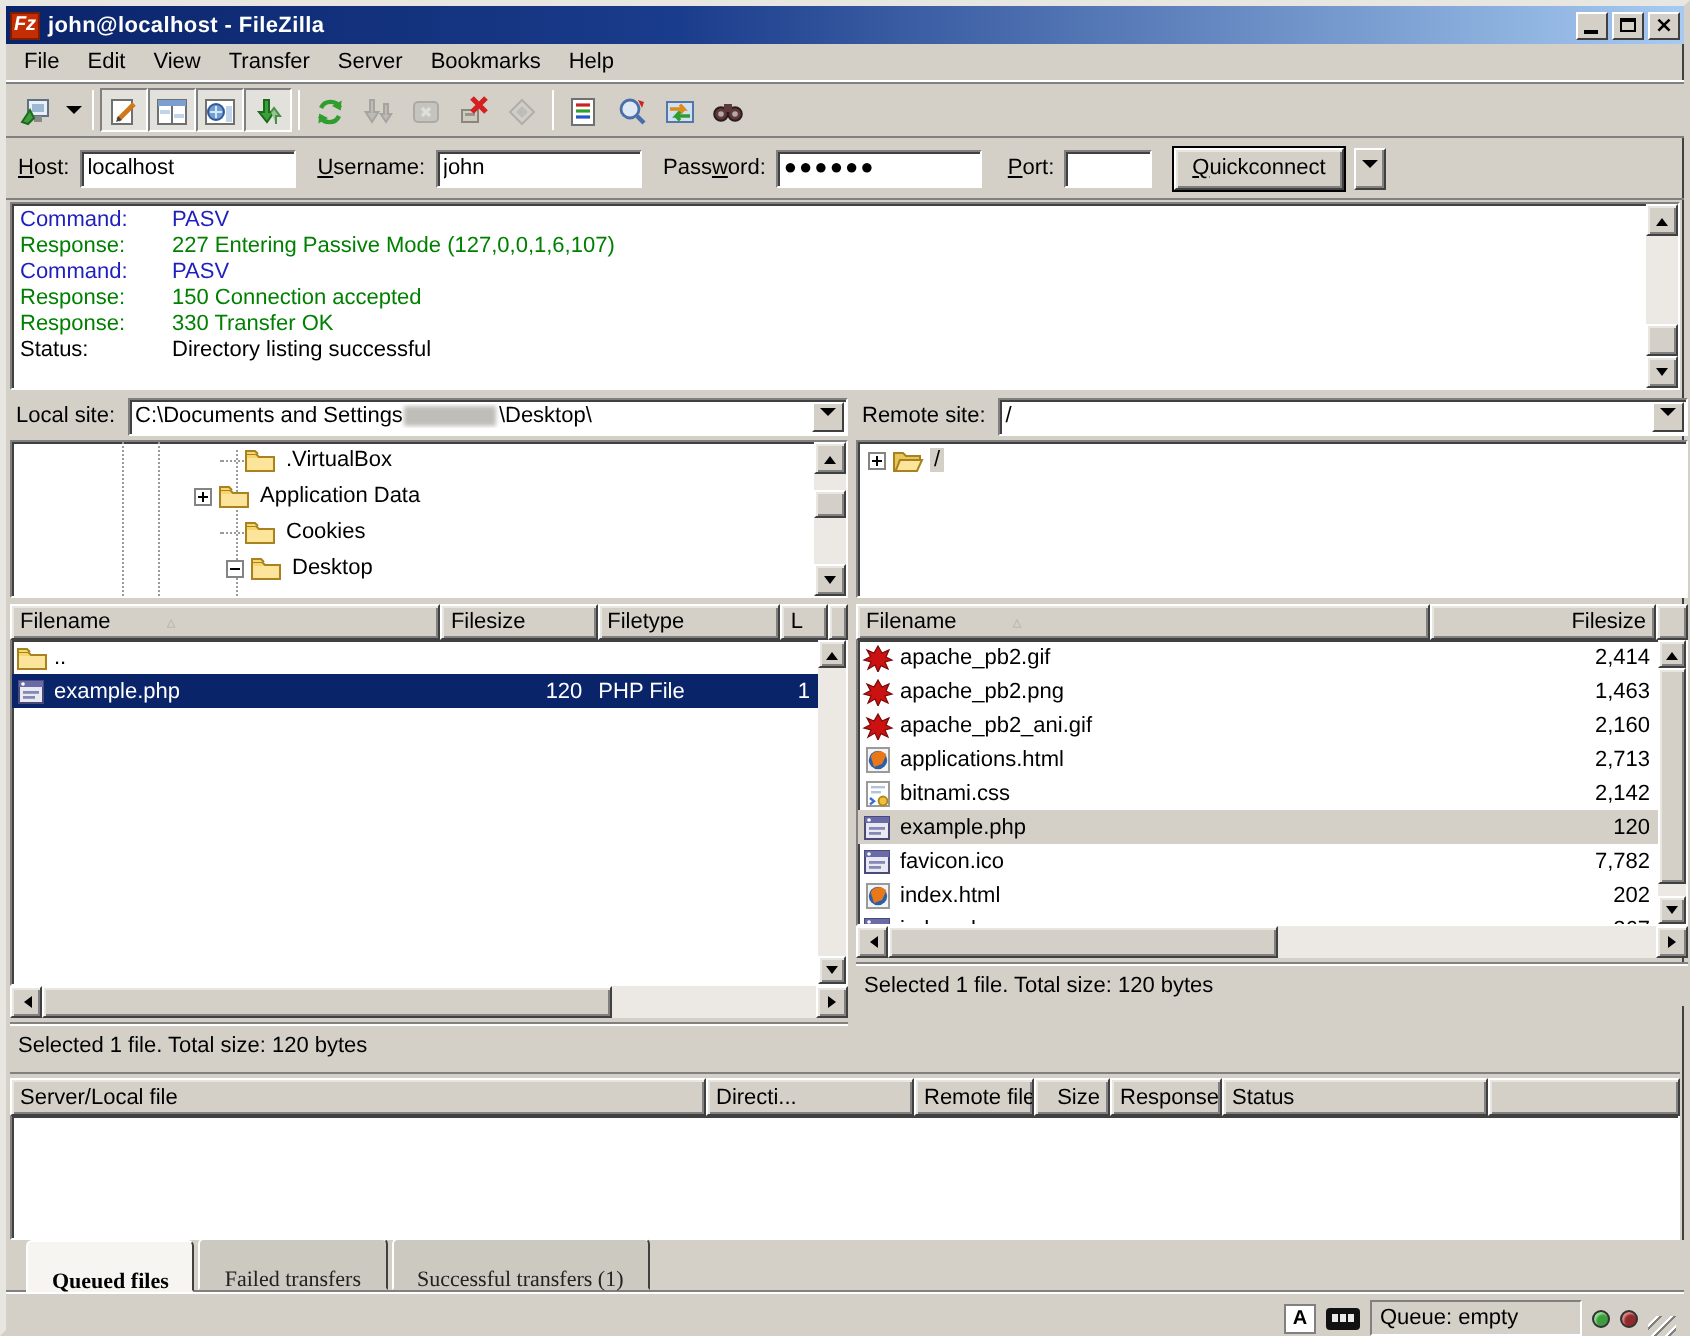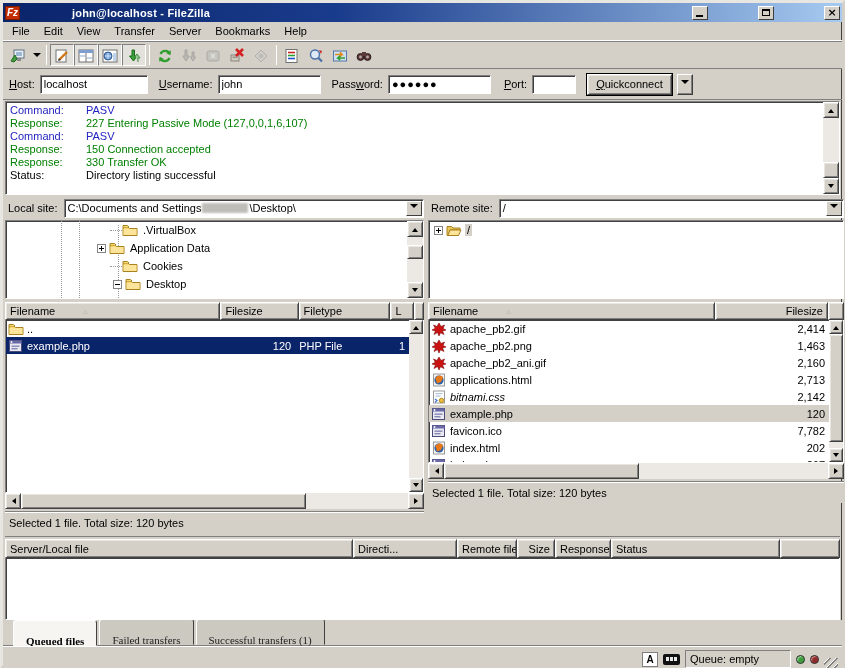--- a/index.html
+++ b/index.html
@@ -2,21 +2,21 @@
 <html><head>
 <meta charset="utf-8">
 <style>
   * { margin:0; padding:0; box-sizing:border-box; }
   html,body { width:845px; height:668px; background:#3a6ea5; font-family:"Liberation Sans", sans-serif; }
   .window { position:relative; width:845px; height:668px; background:#d4d0c8;
     border:3px solid #d4d0c8; border-top-color:#e8e6e1; border-left-color:#e8e6e1;
     box-shadow: inset -1px -1px 0 #404040; display:flex; flex-direction:column; }
   
   .titlebar { height:19px; background:linear-gradient(90deg,#0a246a 0%,#1a3c8c 40%,#a6caf0 100%);
-    display:flex; align-items:center; padding:0 2px; flex:none;gap:48px; }
+    display:flex; align-items:center; padding:0 2px; flex:none; }
   .app-icon { width:15px; height:14px; background:#c32e04; color:#fff; font-weight:bold; font-size:10px;
     display:flex; align-items:center; justify-content:center; border:1px solid #7a1d02; margin-right:4px; font-style:italic;}
   .title { color:#fff; font-weight:bold; font-size:11px; flex:1; letter-spacing:.2px; }
   .tb-btn { width:16px; height:14px; background:#d4d0c8; border:1px solid; border-color:#fff #404040 #404040 #fff;
     margin-left:2px; display:flex; align-items:center; justify-content:center; position:relative; }
   .g-min { position:absolute; left:3px; bottom:2px; width:7px; height:2px; background:#000; }
   .g-max { width:8px; height:7px; border:1px solid #000; border-top-width:2px; }
   .g-close { font-size:11px; font-weight:bold; color:#000; line-height:10px; font-family:"DejaVu Sans",sans-serif; }
   
   .menubar { height:19px; display:flex; align-items:center; padding-left:2px; flex:none; border-bottom:1px solid #fff; }
@@ -578,21 +578,21 @@
                     <rect x="2.5" y="1" width="11" height="12" fill="#f4f4f4" stroke="#9a9a9a"></rect>
                     <circle cx="8" cy="7" r="4.6" fill="#2b5fa8"></circle>
                     <path d="M4.4 5.2 A4.6 4.6 0 0 1 12.2 4.4 L10 9 L6 10.5 Z" fill="#e87818"></path>
                   </svg>
                 </span>
                 <span>applications.html</span>
               </div>
               <div class="cell num" style="width: 113px;">2,713</div>
             </div>
             <div class="file-row">
-              <div class="cell" style="width: 287px; padding: 0px 2px; font-style: italic;">
+              <div class="cell" style="width: 287px; padding: 0px 2px;">
                 <span class="icon16">
                   <svg width="16" height="14">
                     <rect x="2.5" y="1" width="11" height="12" fill="#fff" stroke="#9a9a9a"></rect>
                     <rect x="4.5" y="3" width="7" height="1.2" fill="#b0c4de"></rect>
                     <rect x="4.5" y="5.5" width="5" height="1.2" fill="#b0c4de"></rect>
                     <path d="M4 9 l2 1.6 -2 1.6" fill="none" stroke="#3a6ed0" stroke-width="1.2"></path>
                     <circle cx="10.5" cy="10.5" r="2.2" fill="#f0c040" stroke="#b08a18"></circle>
                   </svg>
                 </span>
                 <span>bitnami.css</span>
@@ -695,21 +695,21 @@
         </div>
         <div class="col-h" style="width: 60px;">
           <span>Remote file</span>
         </div>
         <div class="col-h" style="width: 38px; justify-content: flex-end;">
           <span>Size</span>
         </div>
         <div class="col-h" style="width: 56px;">
           <span>Response</span>
         </div>
-        <div class="col-h" style="width: 169px;">
+        <div class="col-h" style="width: 133px;">
           <span>Status</span>
         </div>
         <div class="col-h" style="flex: 1 1 0%;">
           <span></span>
         </div>
       </div>
     <div class="queue-body"></div>
   </div>
 
   <div class="tabs" id="queue-tabs">

